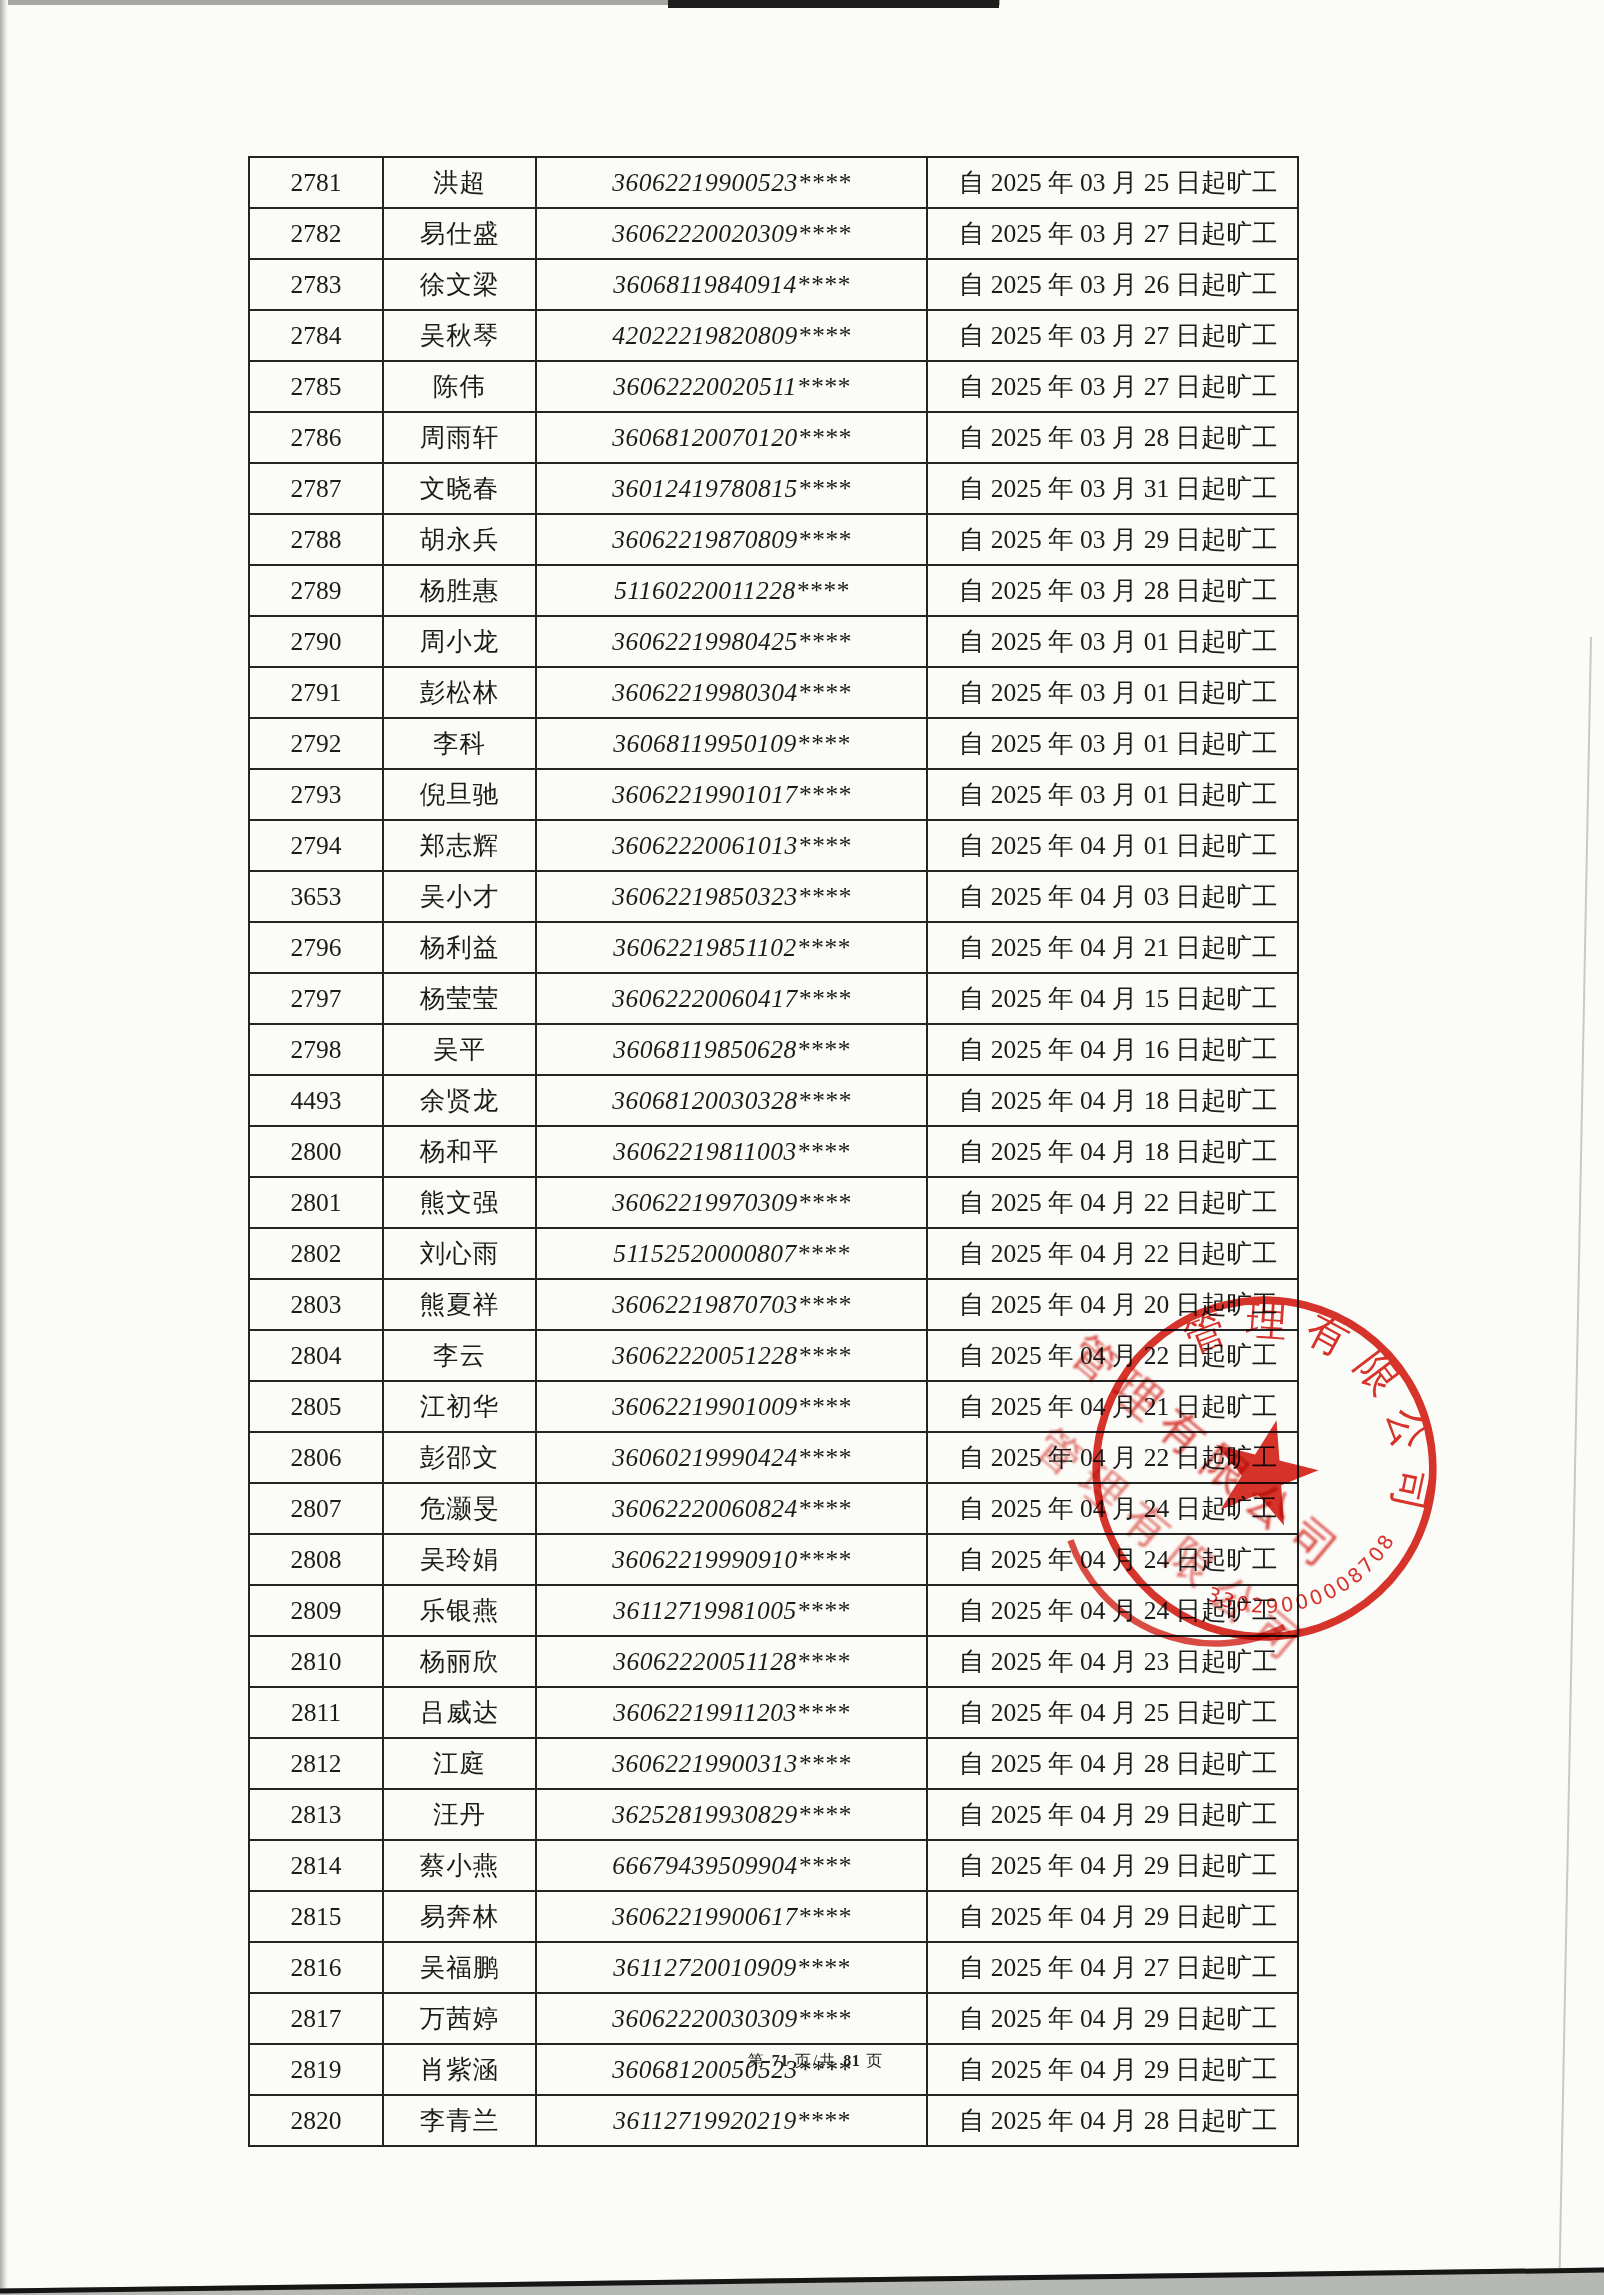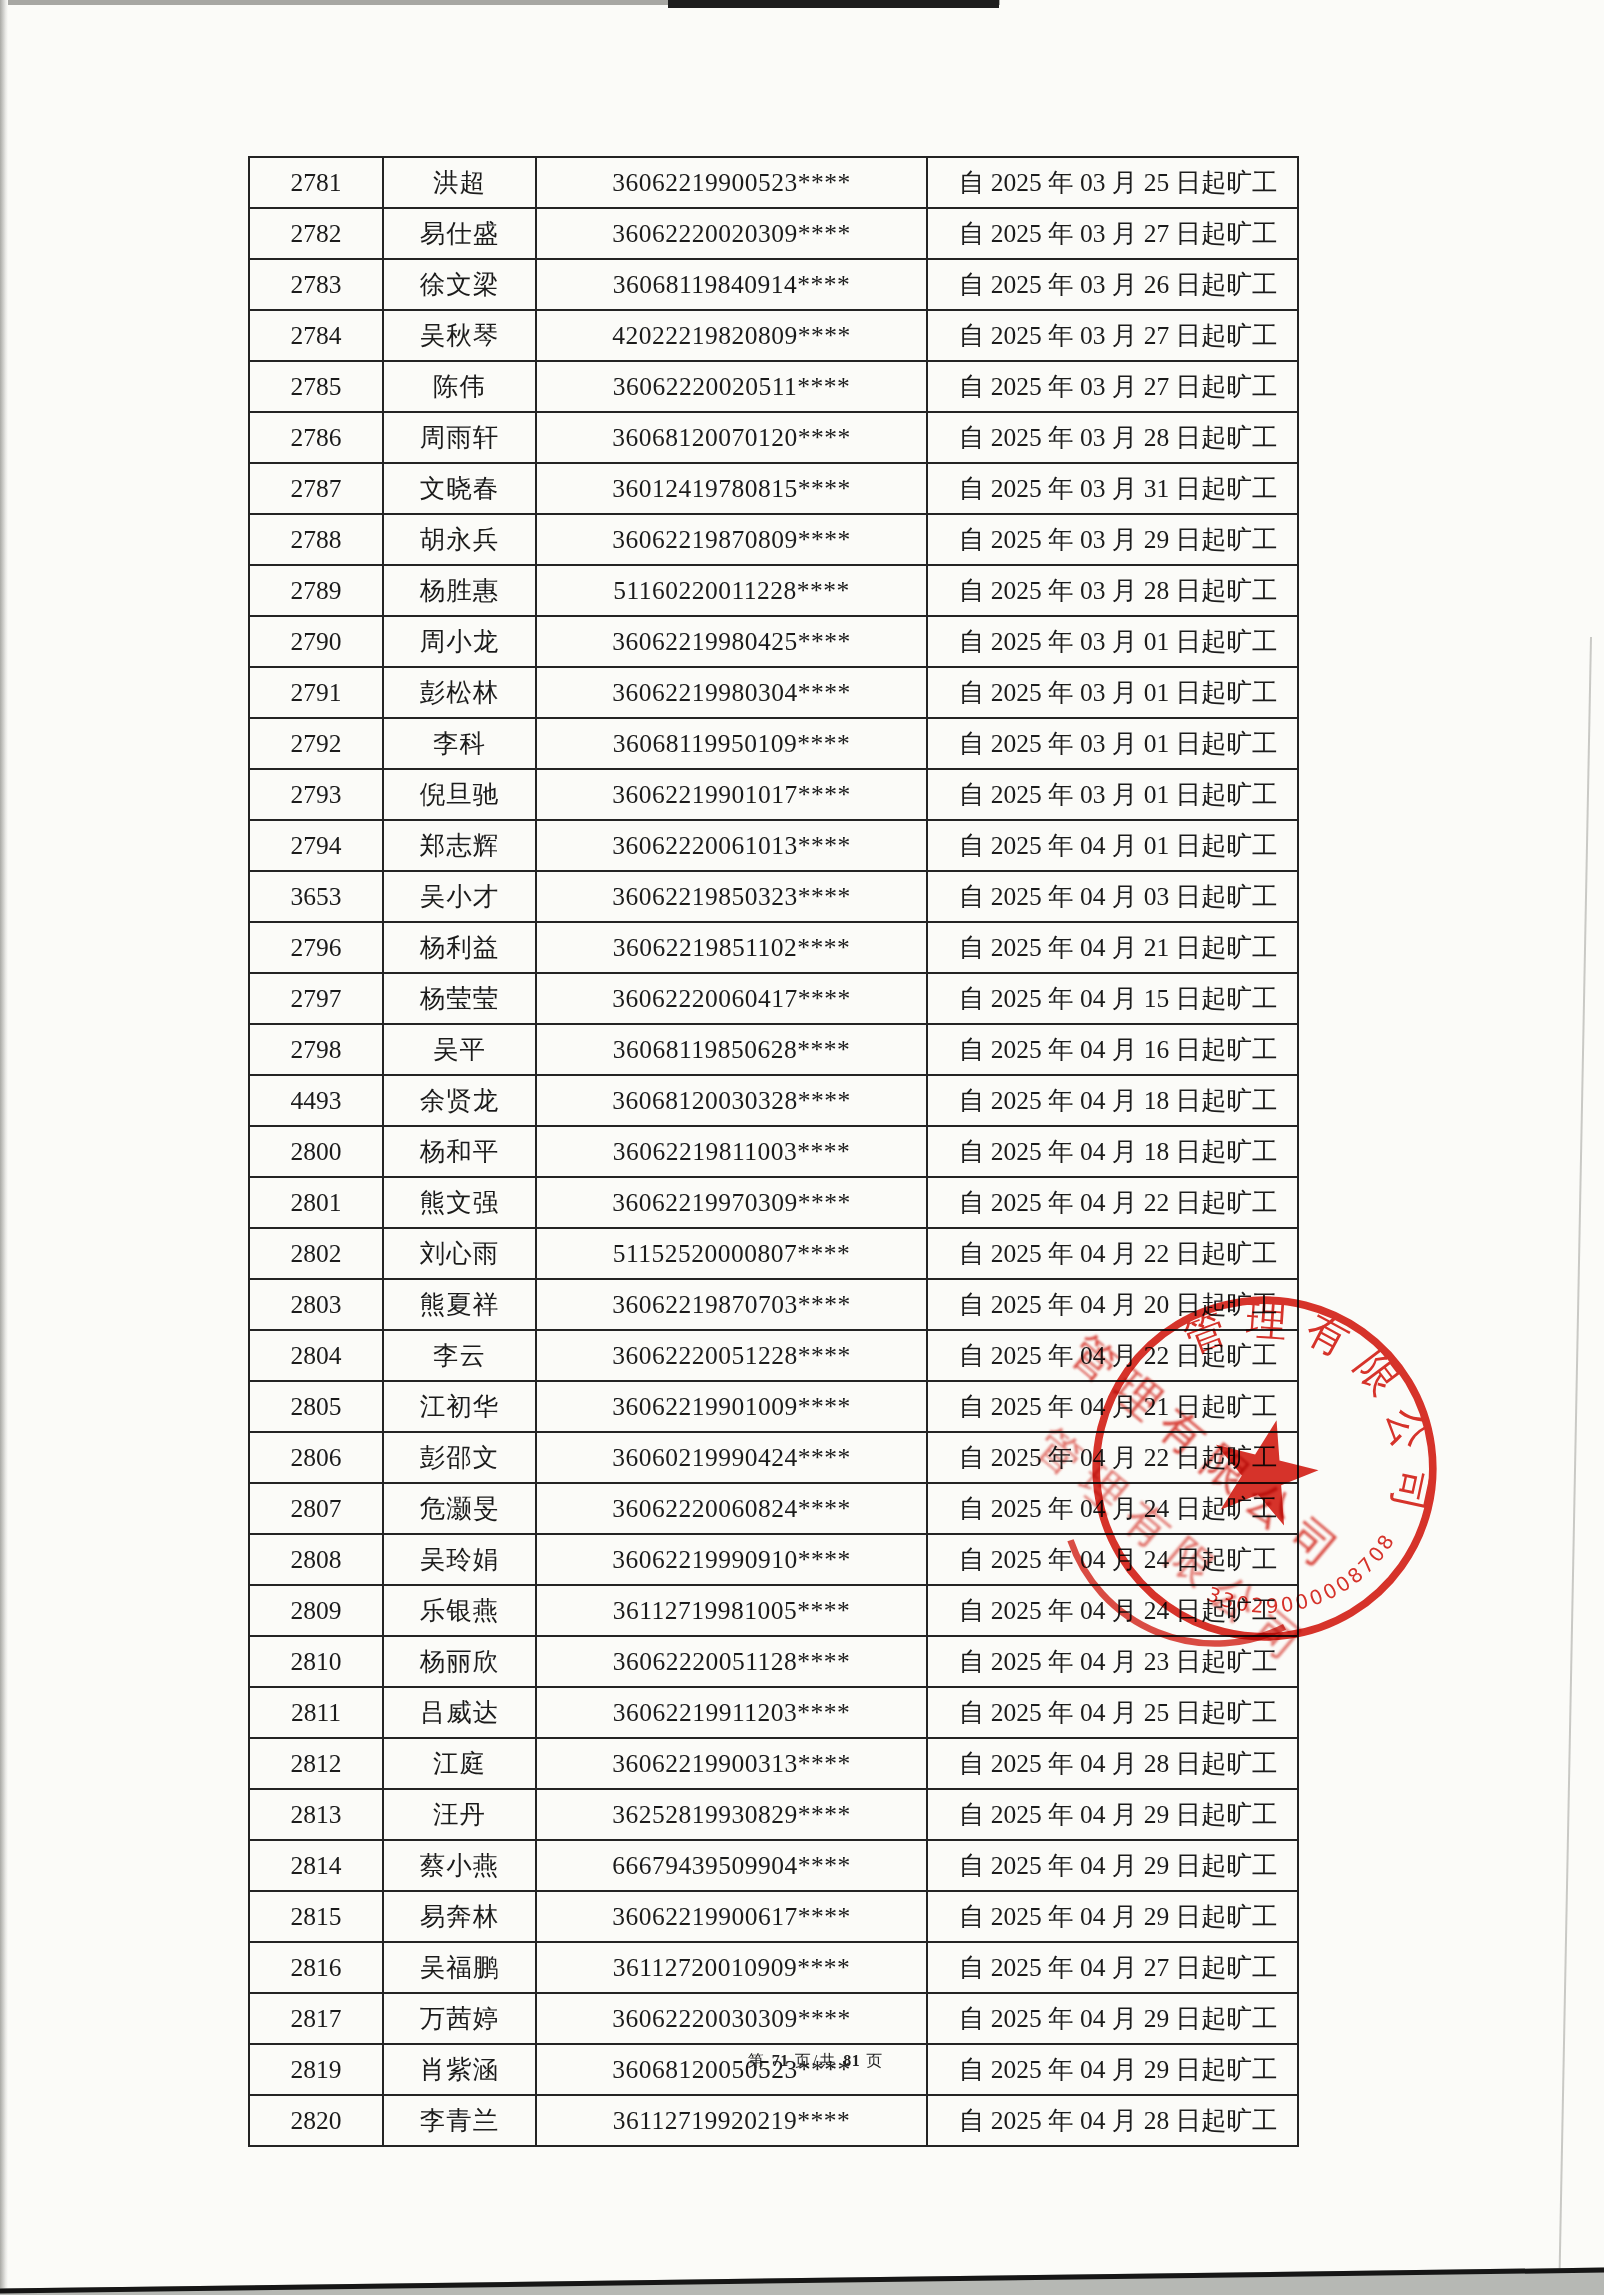--- a/index.html
+++ b/index.html
@@ -31,21 +31,21 @@
   table.roster td{
     border:2px solid #242424;
     height:47px;
     text-align:center;vertical-align:middle;
     font-size:25.5px;line-height:1;
     color:#1b1b1b;
     overflow:hidden;white-space:nowrap;
   }
   td.c-no{width:130px;font-size:26.5px;}
   td.c-name{width:149px;letter-spacing:1px;margin-left:44px;}
-  td.c-id{width:387px;font-size:26.5px;letter-spacing:0.5px;}
+  td.c-id{width:387px;font-size:26.5px;letter-spacing:0.5px;font-style:italic;}
   td.c-date{width:356px;text-align:left;padding-left:12.2px;font-size:25px;}
 
   
   .footer{
     position:absolute;left:306px;top:2051px;width:1020px;
     text-align:center;font-size:16px;color:#222;letter-spacing:2px;
   }
   .footer b{font-weight:bold;letter-spacing:0.5px;}
 
   

